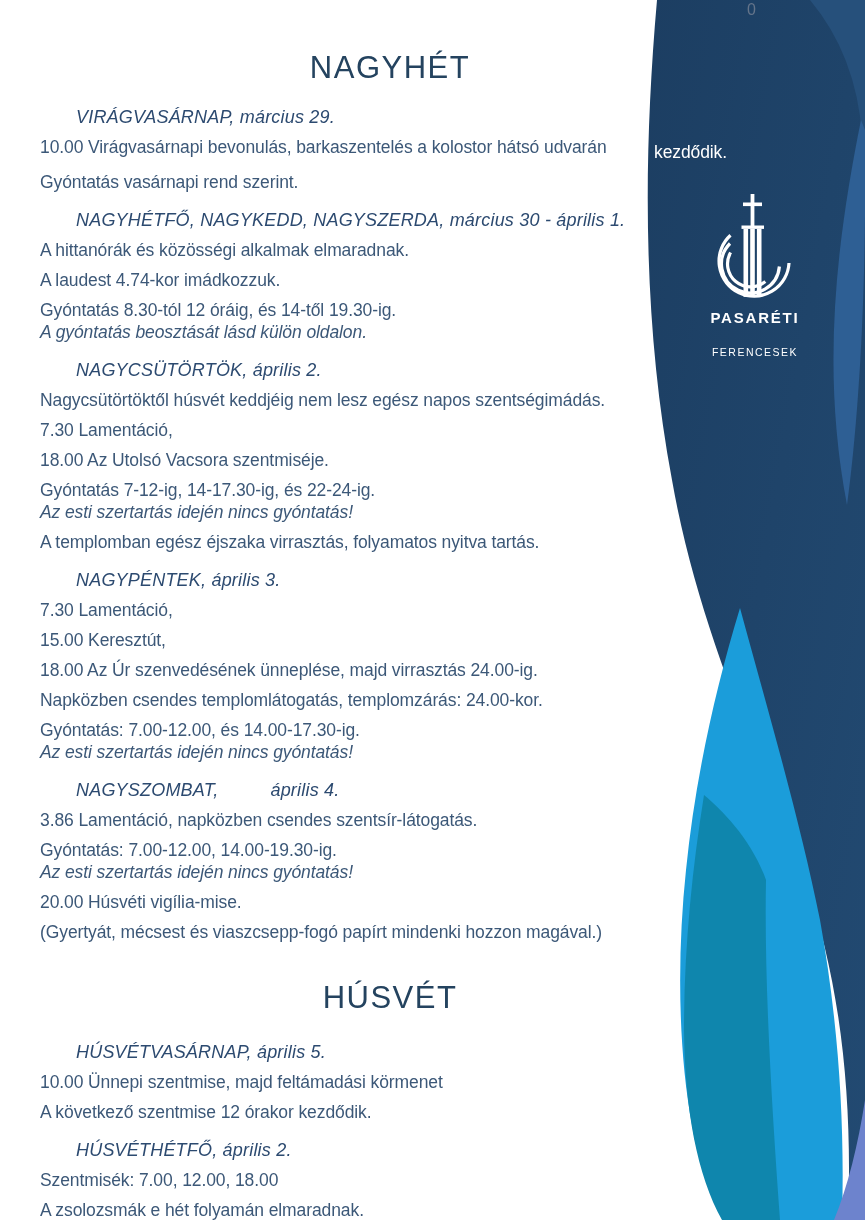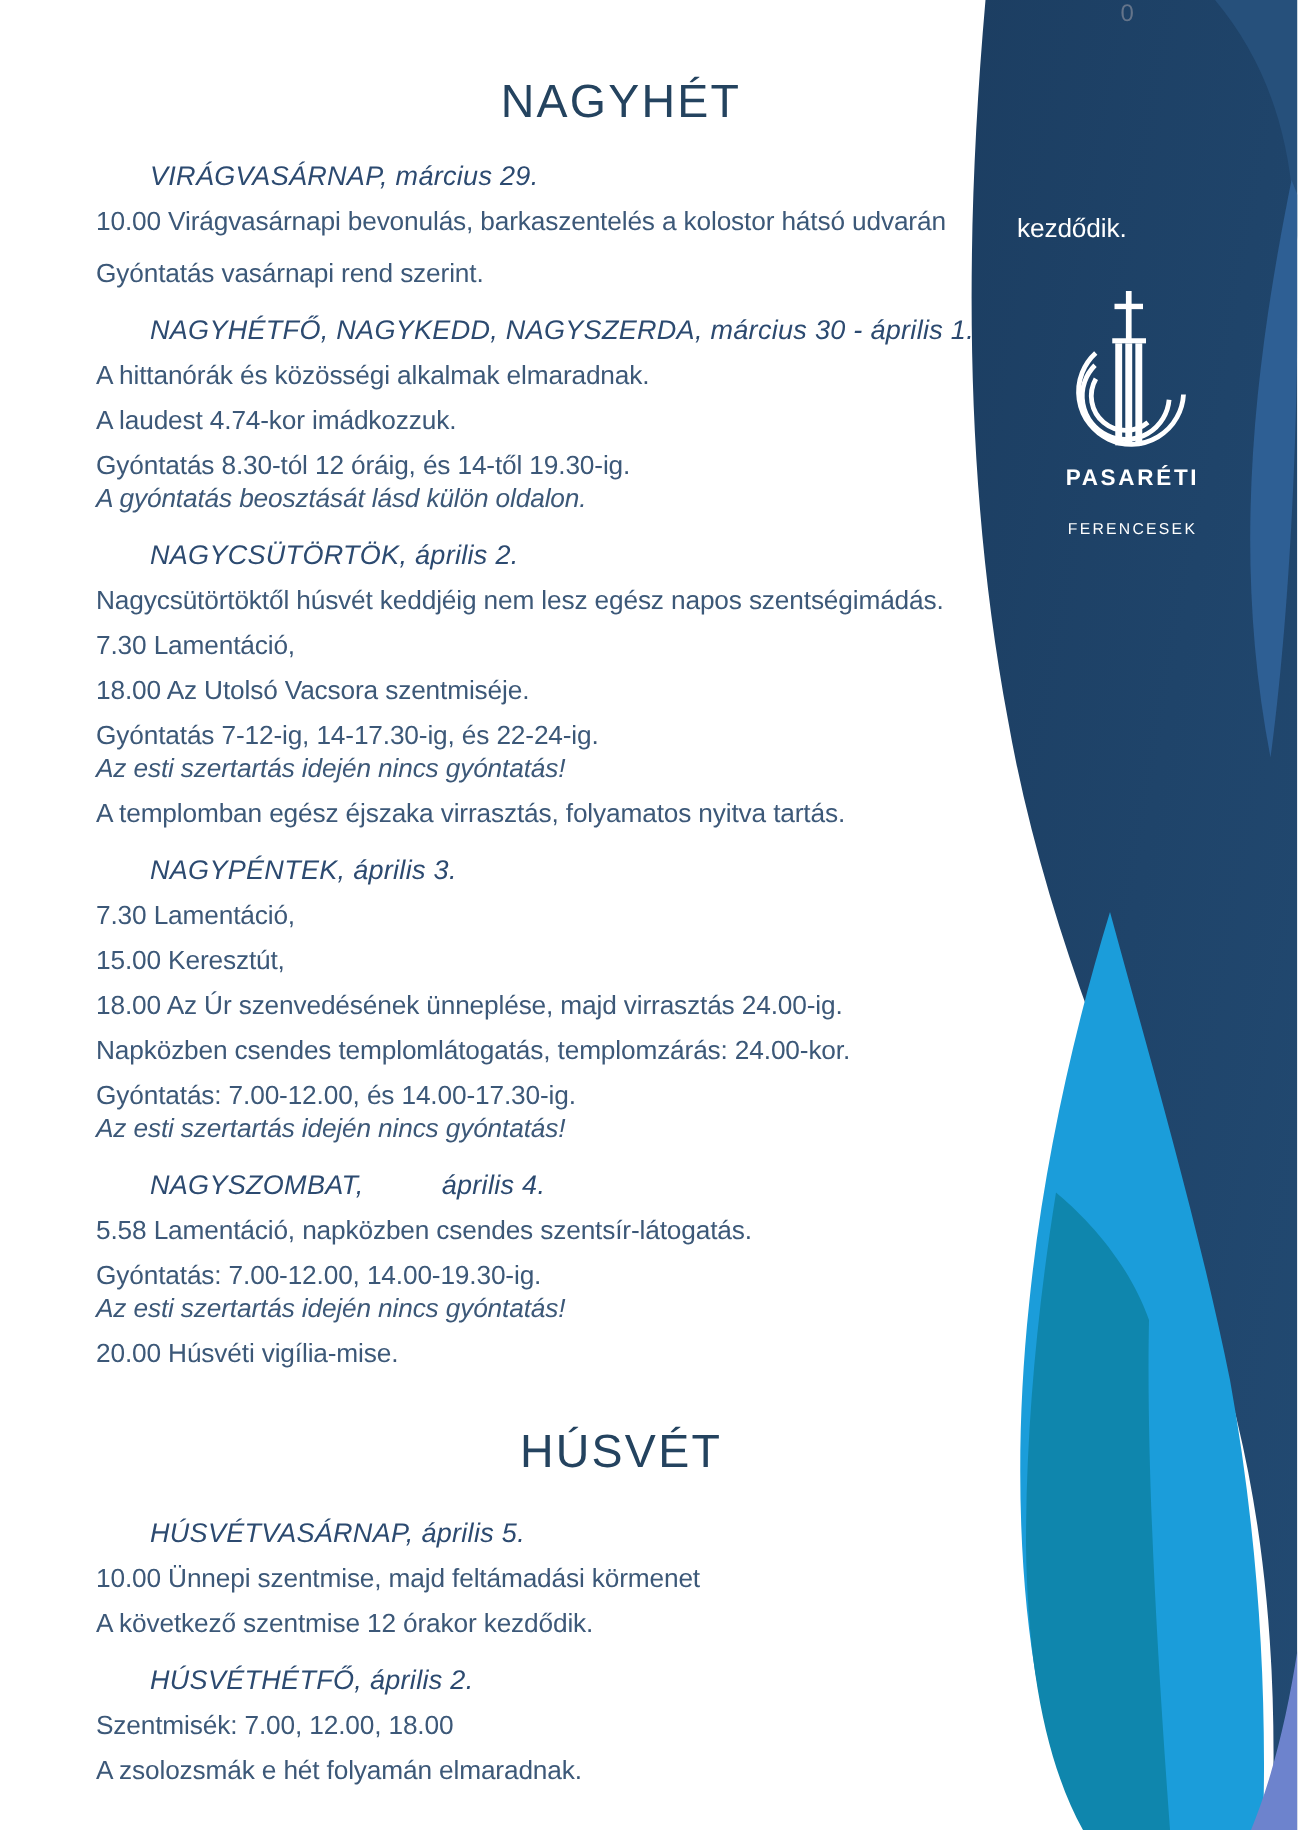--- a/index.html
+++ b/index.html
@@ -5,21 +5,21 @@
   html,body{margin:0;padding:0;background:#ffffff;}
   .page{position:relative;width:865px;height:1220px;overflow:hidden;background:#ffffff;
         font-family:"Liberation Sans",sans-serif;}
   svg.bg{position:absolute;top:0;left:0;z-index:0;}
   .pagenum{position:absolute;left:747px;top:1px;z-index:2;color:#64748a;font-size:16px;}
   
   .logo{position:absolute;left:701px;top:192px;width:108px;z-index:2;text-align:center;}
   .logo-name{color:#ffffff;font-weight:bold;font-size:15px;letter-spacing:1.8px;margin-top:3px;white-space:nowrap;}
   .logo-sub{color:#ffffff;font-size:10.5px;letter-spacing:1.5px;margin-top:20px;white-space:nowrap;}
   
-  .content{position:absolute;top:0;left:40px;width:760px;z-index:2;margin-left:24px;}
+  .content{position:absolute;top:0;left:40px;width:760px;z-index:2;}
   .title{font-size:31px;font-weight:400;color:#24435f;letter-spacing:1.5px;
          width:700px;text-align:center;line-height:36px;margin:50px 0 0 0;}
   .title.t2{margin-top:36px;line-height:38px;}
   .h{font-style:italic;font-size:18px;color:#2c4a70;margin:16px 0 0 36px;line-height:22px;
      letter-spacing:0.2px;white-space:nowrap;}
   .h.first{margin-top:20px;}
   .h.first2{margin-top:24px;}
   .b{font-size:17.5px;color:#3c5878;margin:8px 0 0 0;line-height:22px;
      letter-spacing:-0.1px;white-space:nowrap;}
   .b.tight{margin-top:0;font-style:italic;}
@@ -92,24 +92,25 @@
 
     <p class="h">NAGYPÉNTEK, április 3.</p>
     <p class="b">7.30 Lamentáció,</p>
     <p class="b">15.00 Keresztút,</p>
     <p class="b">18.00 Az Úr szenvedésének ünneplése, majd virrasztás 24.00-ig.</p>
     <p class="b">Napközben csendes templomlátogatás, templomzárás: 24.00-kor.</p>
     <p class="b">Gyóntatás: 7.00-12.00, és 14.00-17.30-ig.</p>
     <p class="b tight">Az esti szertartás idején nincs gyóntatás!</p>
 
     <p class="h">NAGYSZOMBAT, &nbsp; &nbsp; &nbsp; &nbsp; &nbsp;április 4.</p>
-    <p class="b">5.58 Lamentáció, napközben csendes szentsír-látogatás.</p>
+    <p class="b">3.86 Lamentáció, napközben csendes szentsír-látogatás.</p>
     <p class="b">Gyóntatás: 7.00-12.00, 14.00-19.30-ig.</p>
     <p class="b tight">Az esti szertartás idején nincs gyóntatás!</p>
     <p class="b">20.00 Húsvéti vigília-mise.</p>
+    <p class="b">(Gyertyát, mécsest és viaszcsepp-fogó papírt mindenki hozzon magával.)</p>
 
     <h1 class="title t2">HÚSVÉT</h1>
 
     <p class="h first2">HÚSVÉTVASÁRNAP, április 5.</p>
     <p class="b">10.00 Ünnepi szentmise, majd feltámadási körmenet</p>
     <p class="b">A következő szentmise 12 órakor kezdődik.</p>
 
     <p class="h">HÚSVÉTHÉTFŐ, április 2.</p>
     <p class="b">Szentmisék: 7.00, 12.00, 18.00</p>
     <p class="b">A zsolozsmák e hét folyamán elmaradnak.</p>

